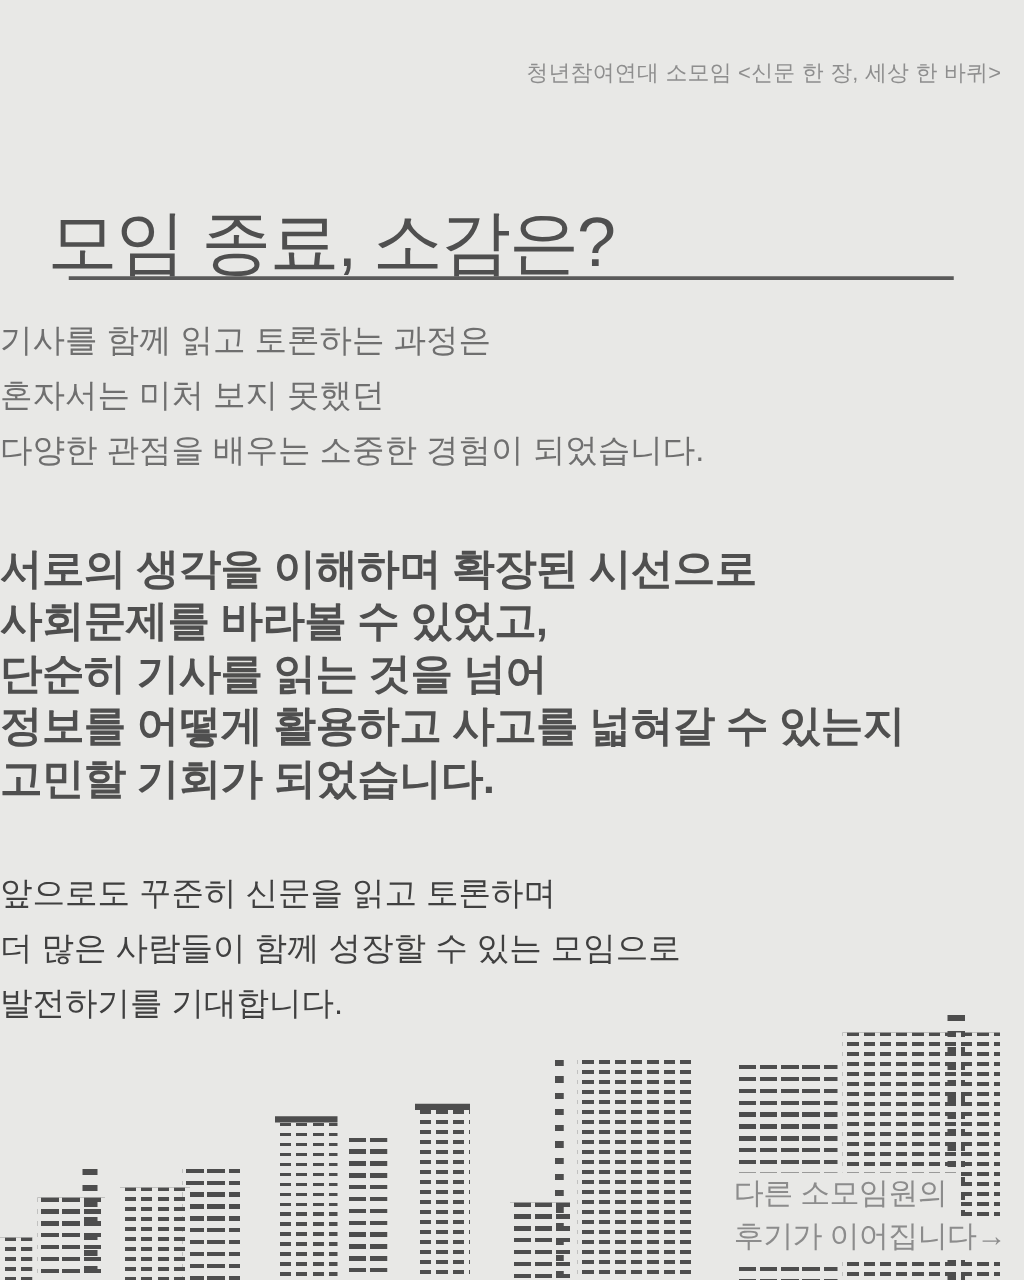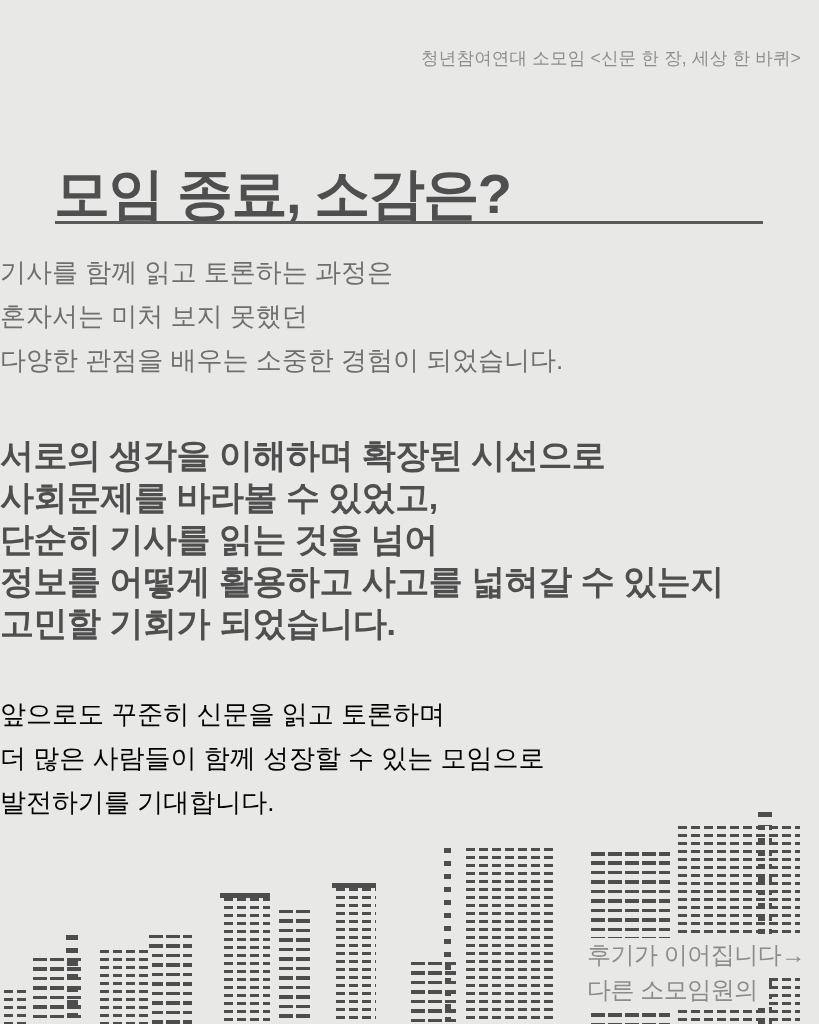--- a/index.html
+++ b/index.html
@@ -13,36 +13,36 @@
     background:#e8e8e6;overflow:hidden;
   }
   
   .club-caption{
     position:absolute;top:46px;right:18px;
     font-size:17.5px;letter-spacing:0.2px;
     color:#8e8e8e;
   }
   
   .page-title{
-    position:absolute;left:54px;top:124px;
-    font-size:56px;font-weight:bold;letter-spacing:-1.5px;
+    position:absolute;left:38px;top:124px;
+    font-size:56px;font-weight:normal;letter-spacing:-1.5px;
     color:#4f4f4f;line-height:1.15;
   }
   .title-underline{
     position:absolute;left:55px;top:221px;
     width:708px;height:3px;background:#5a5a5a;
   }
   
   .para{
     position:absolute;left:0;width:819px;
     text-align:left;white-space:pre-line;
   }
   .para-intro{top:250px;font-size:26px;line-height:44px;color:#6f6f6f;}
   .para-emphasis{top:434px;font-size:34px;line-height:42px;font-weight:bold;color:#4f4f4f;letter-spacing:-0.5px;}
-  .para-closing{top:692px;font-size:26px;line-height:44px;color:#000000;}
+  .para-closing{top:692px;font-size:26px;line-height:44px;color:#404040;}
   
   .skyline{
     position:absolute;left:0;right:0;bottom:0;height:212px;
   }
   .building{
     position:absolute;bottom:0;
     background-image:
       repeating-linear-gradient(90deg,#e8e8e6 0 3px,rgba(0,0,0,0) 3px 17px),
       repeating-linear-gradient(180deg,#4d4d4d 0 3.5px,rgba(0,0,0,0) 3.5px 9.5px);
   }
@@ -99,18 +99,18 @@
       <div class="building alt cap" style="left: 332px; width: 44px; height: 136px;"></div>
       <div class="building" style="left: 276px; width: 34px; height: 114px;"></div>
       <div class="building alt cap" style="left: 220px; width: 50px; height: 126px;"></div>
       <div class="building" style="left: 146px; width: 46px; height: 89px;"></div>
       <div class="building alt" style="left: 96px; width: 56px; height: 74px;"></div>
       <div class="building antenna" style="left: 66px; width: 12px; height: 89px;"></div>
       <div class="building" style="left: 30px; width: 54px; height: 66px;"></div>
       <div class="building alt" style="left: 0px; width: 26px; height: 34px;"></div>
 
     <div class="footer-caption">
+      <div class="cap-line"><span>다른 소모임원의</span></div>
       <div class="cap-line"><span>후기가 이어집니다→</span></div>
-      <div class="cap-line"><span>다른 소모임원의</span></div>
     </div>
   </div>
 
 </div>
 
 </body></html>

